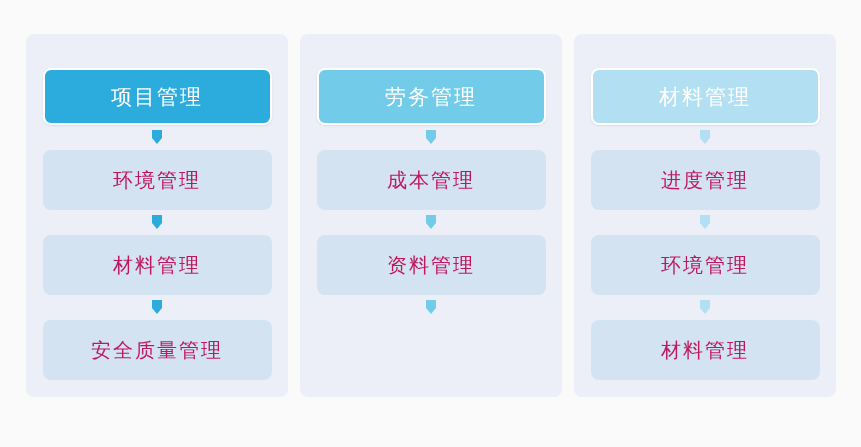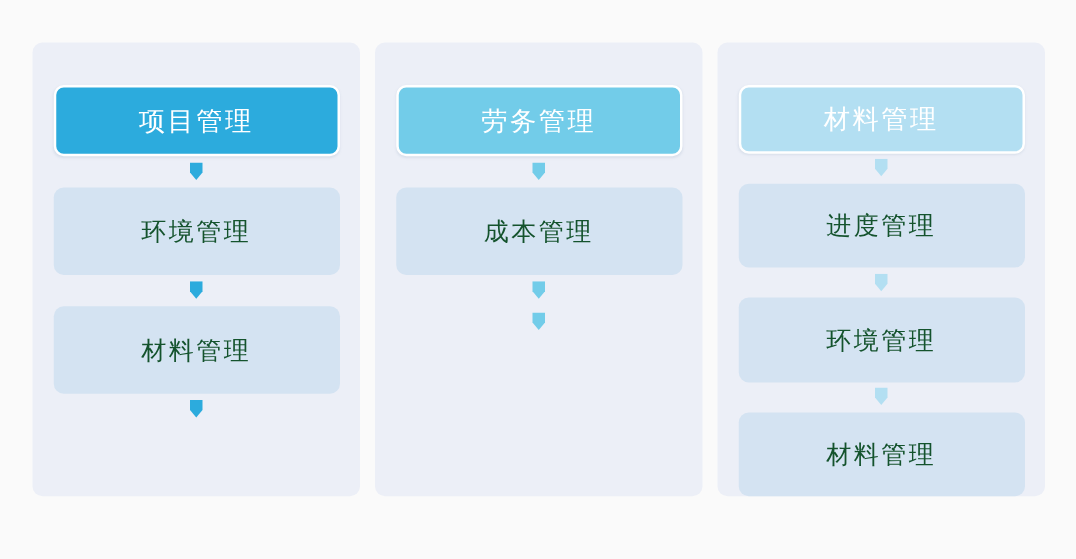--- a/index.html
+++ b/index.html
@@ -55,23 +55,23 @@
     font-size: 21px;
     color: #ffffff;
     border: 2px solid #ffffff;
     box-shadow: 0 1px 2px rgba(120,150,180,0.18);
   }
   .card.head.c1 { background: #2cabdd; }
   .card.head.c2 { background: #72cce9; }
   .card.head.c3 { background: #b3dff2; }
 
   .card.body {
-    height: 70px;
+    height: 60px;
     font-size: 20px;
-    color: #14532d;
+    color: #be185d;
     background: #d4e3f2;
   }
 
   .connector {
     height: 25px;
     display: flex;
     align-items: center;
     justify-content: center;
   }
   .arrow {
@@ -107,20 +107,23 @@
     <div class="card body">
       <span>材料管理</span>
     </div>
 
     <div class="connector">
       <svg class="arrow" width="14" height="15" viewBox="0 0 14 15">
         <path d="M2 0 H12 V8 L7 14 L2 8 Z" fill="#2cabdd"></path>
       </svg>
     </div>
 
+    <div class="card body">
+      <span>安全质量管理</span>
+    </div>
   </div>
 
   <div class="panel gap-left">
     <div class="card head c2">
       <span>劳务管理</span>
     </div>
 
     <div class="connector">
       <svg class="arrow" width="14" height="15" viewBox="0 0 14 15">
         <path d="M2 0 H12 V8 L7 14 L2 8 Z" fill="#72cce9"></path>
@@ -130,20 +133,23 @@
     <div class="card body">
       <span>成本管理</span>
     </div>
 
     <div class="connector">
       <svg class="arrow" width="14" height="15" viewBox="0 0 14 15">
         <path d="M2 0 H12 V8 L7 14 L2 8 Z" fill="#72cce9"></path>
       </svg>
     </div>
 
+    <div class="card body">
+      <span>资料管理</span>
+    </div>
 
     <div class="connector">
       <svg class="arrow" width="14" height="15" viewBox="0 0 14 15">
         <path d="M2 0 H12 V8 L7 14 L2 8 Z" fill="#72cce9"></path>
       </svg>
     </div>
 
   </div>
 
   <div class="panel gap-left">

